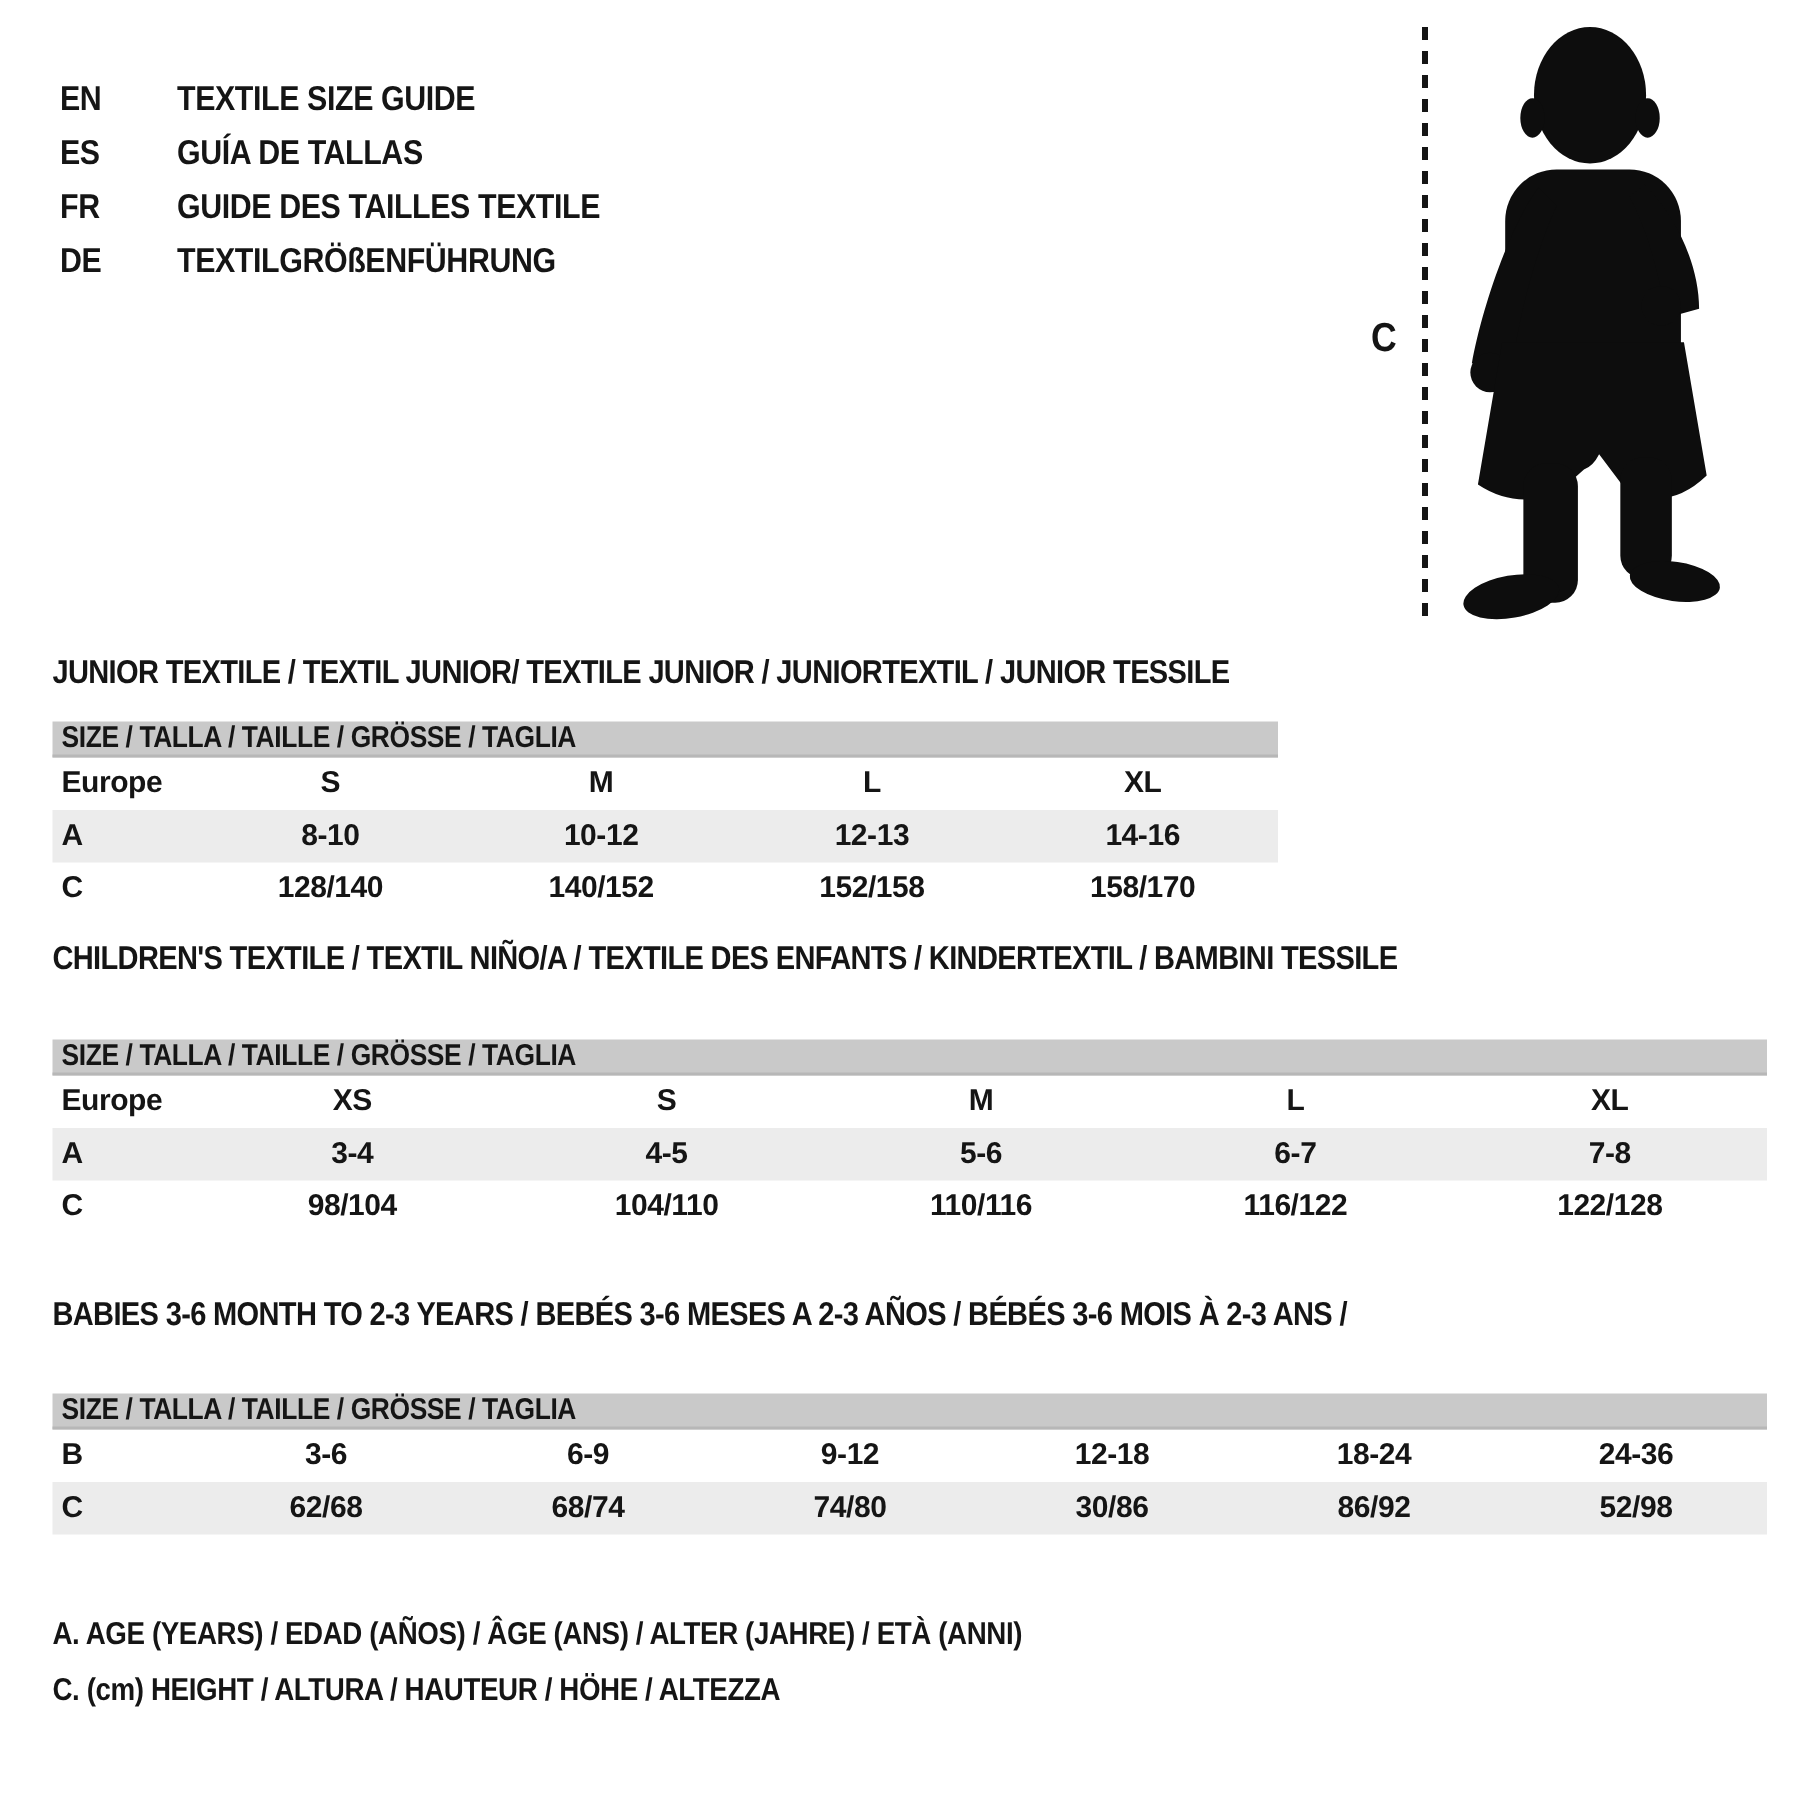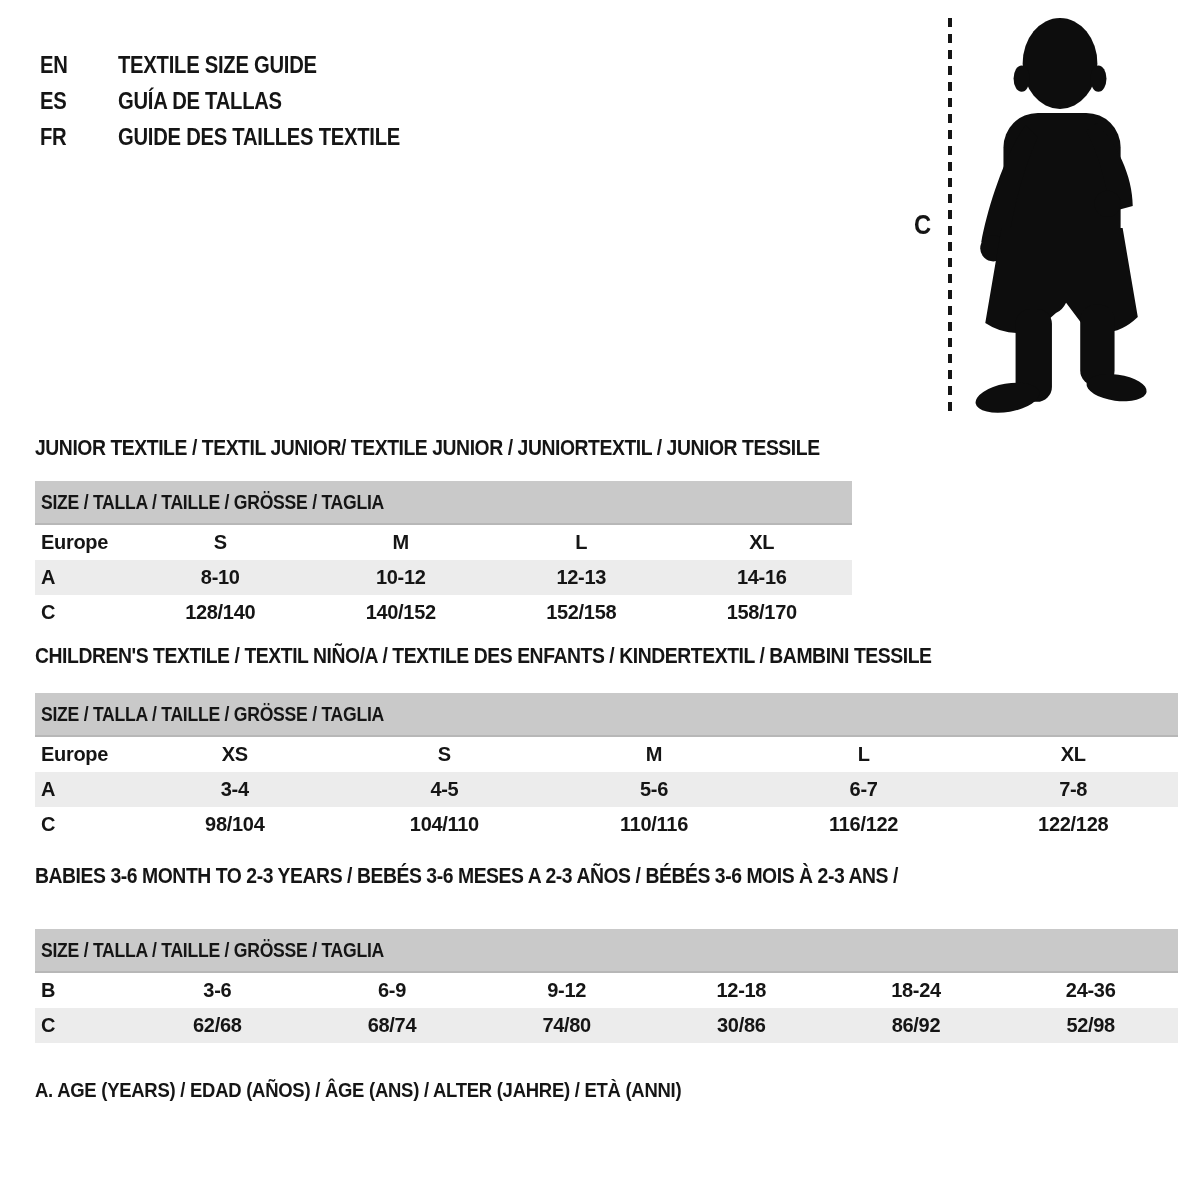--- a/index.html
+++ b/index.html
@@ -30,21 +30,21 @@
   .measure-label{position:absolute;left:914px;top:210px;font-size:27px;}
   .baby-figure{position:absolute;left:966px;top:16px;width:184px;height:404px;}
 
   
   .sec-title{position:absolute;left:35px;font-size:22px;line-height:23px;}
   .sec-title .cond{letter-spacing:-0.5px;}
 
   
   .tbl{position:absolute;left:35px;}
   .tbl .bar{
-    height:44px;background:var(--header-bar);
+    height:24px;background:var(--header-bar);
     border-bottom:2px solid #b7b7b7;
     display:flex;align-items:center;padding-left:6px;font-size:20px;
   }
   .tbl .row{display:grid;height:35px;align-items:center;font-size:20px;}
   .tbl .row.shade{background:var(--row-shade);}
   .tbl .lab{text-align:left;padding-left:6px;letter-spacing:-0.3px;}
   .tbl .cell{text-align:center;letter-spacing:-0.3px;}
   .cols4{grid-template-columns:95px repeat(4,1fr);}
   .cols5{grid-template-columns:95px repeat(5,1fr);}
   .cols6{grid-template-columns:95px repeat(6,1fr);}
@@ -64,20 +64,24 @@
     <span class="cond">TEXTILE SIZE GUIDE</span>
   </div>
   <div class="lang-row">
     <span class="lang-code cond">ES</span>
     <span class="cond">GUÍA DE TALLAS</span>
   </div>
   <div class="lang-row">
     <span class="lang-code cond">FR</span>
     <span class="cond">GUIDE DES TAILLES TEXTILE</span>
   </div>
+  <div class="lang-row">
+    <span class="lang-code cond">DE</span>
+    <span class="cond">TEXTILGRÖßENFÜHRUNG</span>
+  </div>
 </div>
 
 <div class="measure-line"></div>
 <div class="measure-label cond">C</div>
 <svg class="baby-figure" viewBox="0 0 180 400" xmlns="http://www.w3.org/2000/svg">
   <g fill="#0d0d0d">
 
     <ellipse cx="92" cy="47" rx="37" ry="45"></ellipse>
     <ellipse cx="54" cy="62" rx="8" ry="13"></ellipse>
     <ellipse cx="130" cy="62" rx="8" ry="13"></ellipse>
@@ -123,21 +127,21 @@
   </div>
   <div class="row cols4">
     <div class="lab">C</div>
     <div class="cell">128/140</div>
     <div class="cell">140/152</div>
     <div class="cell">152/158</div>
     <div class="cell">158/170</div>
   </div>
 </div>
 
-<div class="sec-title" style="top:644px;">
+<div class="sec-title" style="top:627px;">
   <span class="cond">CHILDREN'S TEXTILE / TEXTIL NIÑO/A / TEXTILE DES ENFANTS / KINDERTEXTIL / BAMBINI TESSILE</span>
 </div>
 <div class="tbl w-wide" style="top:693px;">
   <div class="bar">
     <span class="cond">SIZE / TALLA / TAILLE / GRÖSSE / TAGLIA</span>
   </div>
   <div class="row cols5">
     <div class="lab">Europe</div>
     <div class="cell">XS</div>
     <div class="cell">S</div>
@@ -187,13 +191,16 @@
     <div class="cell">30/86</div>
     <div class="cell">86/92</div>
     <div class="cell">52/98</div>
   </div>
 </div>
 
 <div class="notes">
   <div class="note-line">
       <span class="cond">A. AGE (YEARS) / EDAD (AÑOS) / ÂGE (ANS) / ALTER (JAHRE) / ETÀ (ANNI)</span>
     </div>
+  <div class="note-line">
+      <span class="cond">C. (cm) HEIGHT / ALTURA / HAUTEUR / HÖHE / ALTEZZA</span>
+    </div>
 </div>
 
 </body></html>

